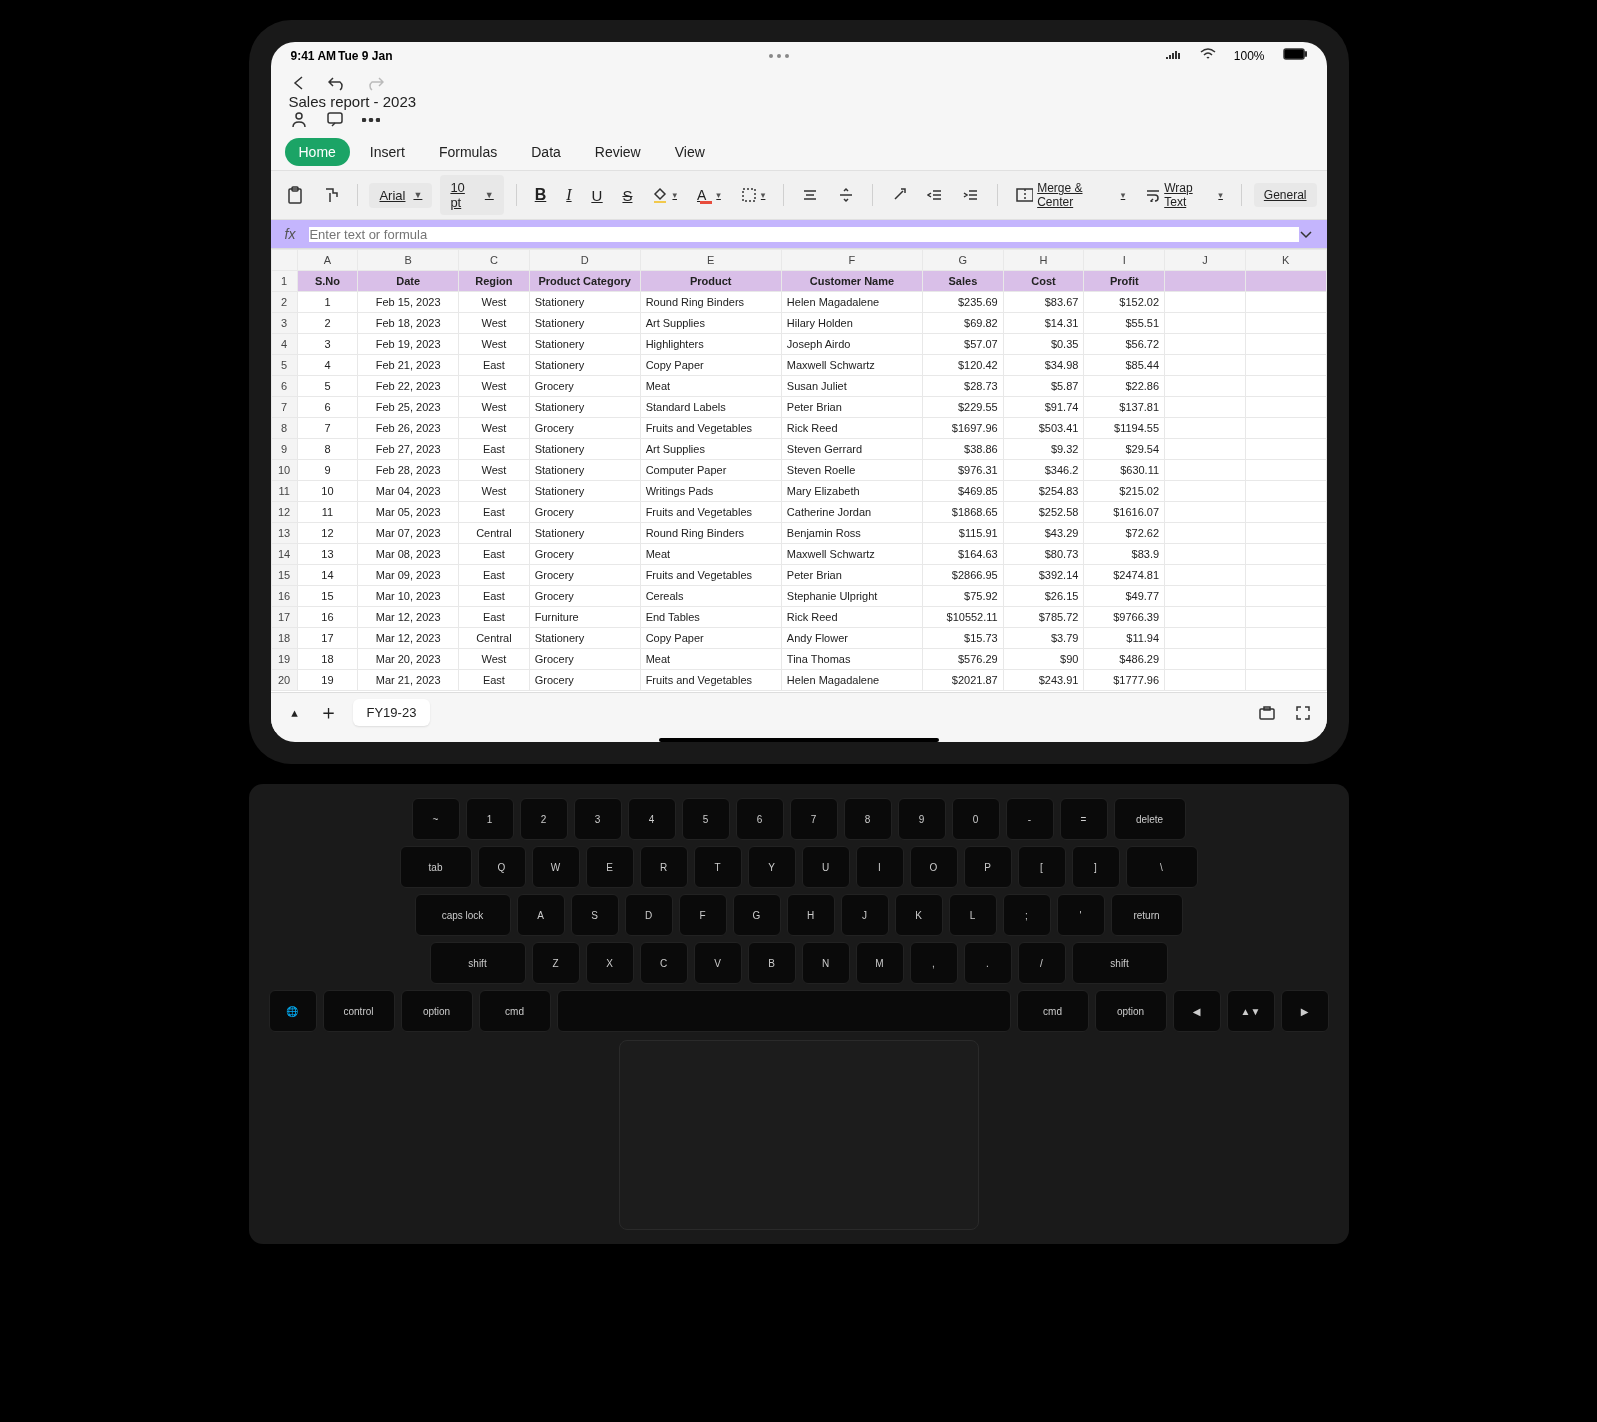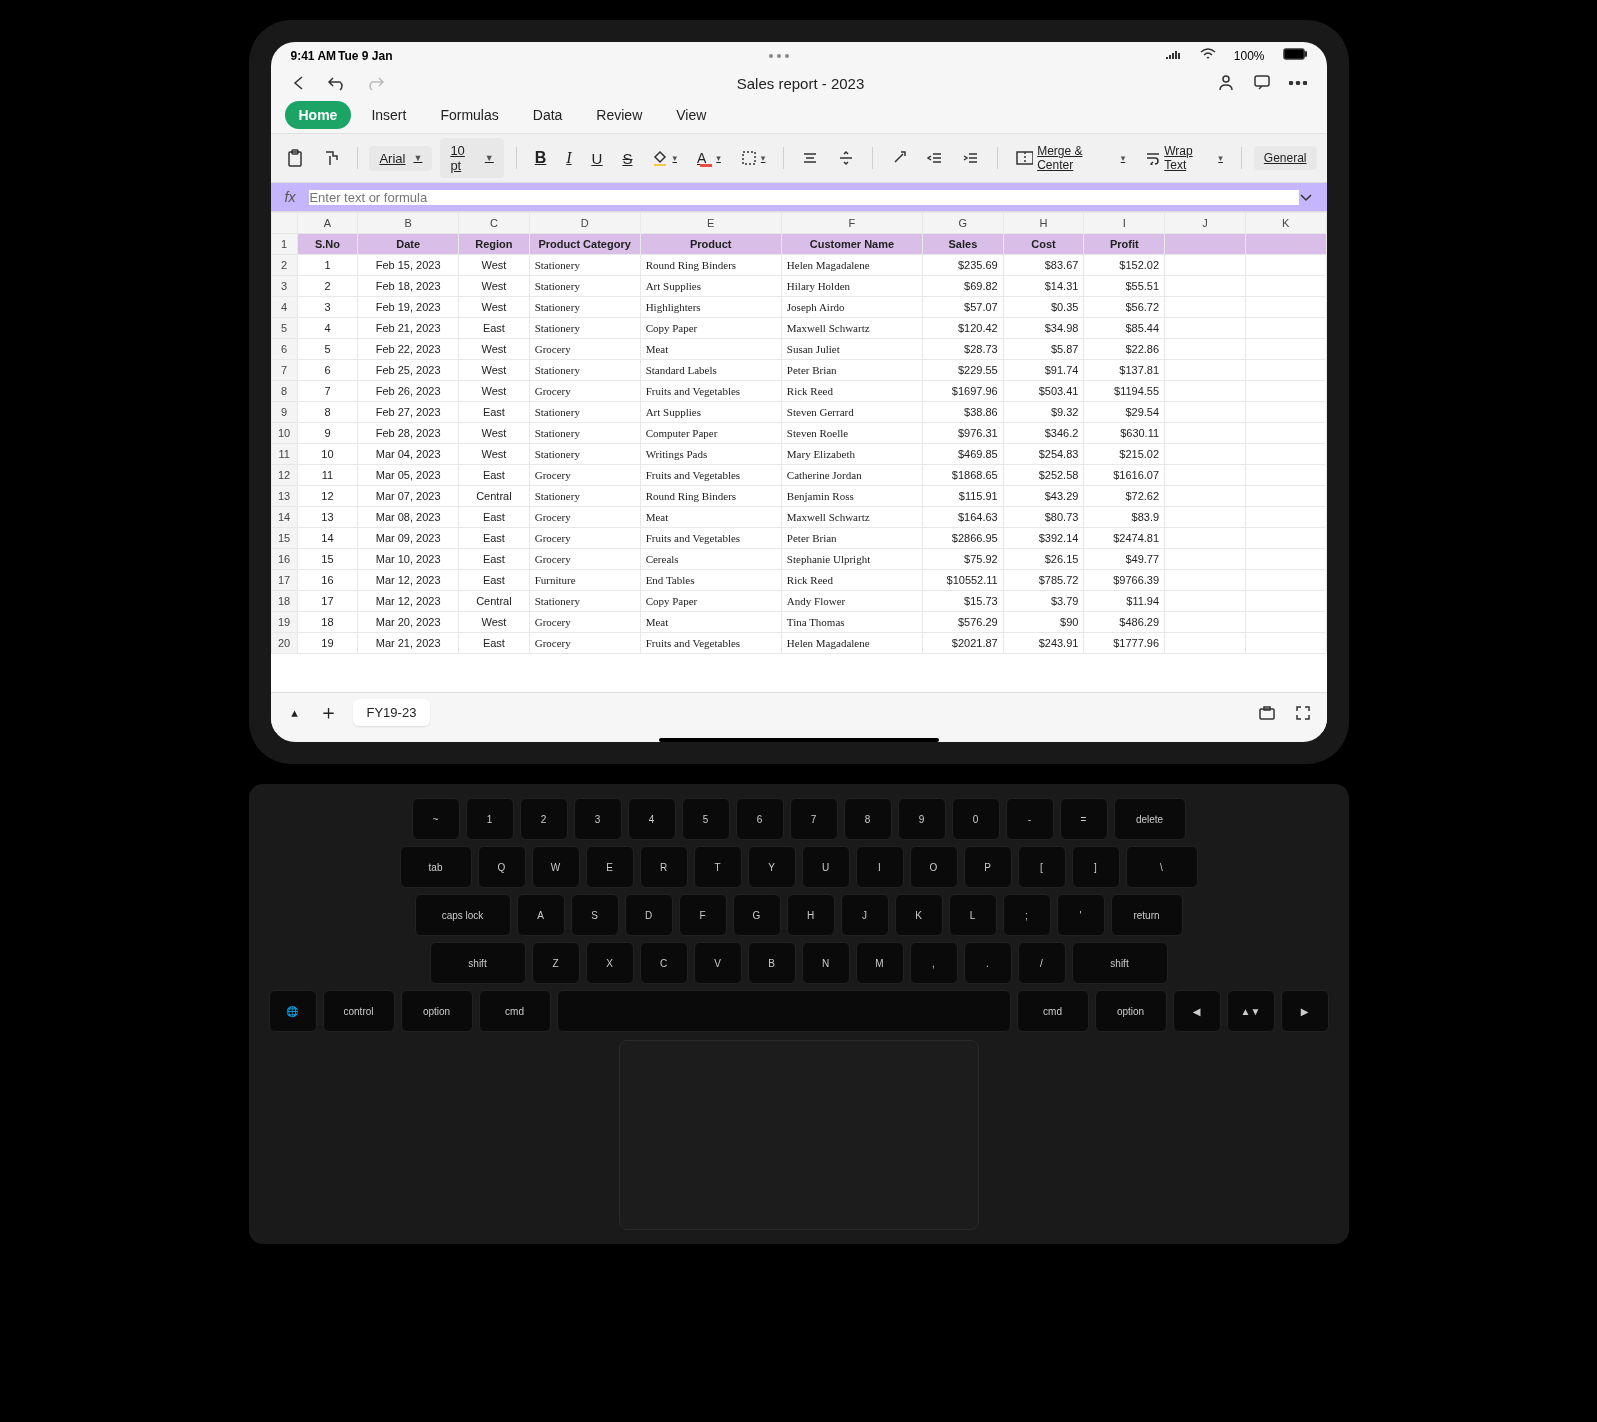--- a/index.html
+++ b/index.html
@@ -6,49 +6,49 @@
 body { background:#000; font-family:-apple-system,Arial,sans-serif; font-size:13px; color:#222; }
 .device { width:1100px; margin:20px auto; background:#191919; border-radius:42px; padding:22px; }
 .screen { background:#f6f6f6; border-radius:24px; overflow:hidden; height:700px; display:flex; flex-direction:column; }
 
 .status-bar { display:flex; justify-content:space-between; align-items:center; padding:6px 20px; font-size:12px; font-weight:600; color:#000; }
 .status-left { display:flex; gap:2px; }
 .status-center { display:flex; gap:4px; color:#888; }
 .status-center span { width:4px; height:4px; background:#888; border-radius:50%; }
 .status-right { display:flex; align-items:center; gap:18px; font-weight:500; }
 
-.titlebar { display:flex; align-items:center; justify-content:space-between; padding:4px 18px; }
+.titlebar { display:flex; justify-content:space-between; padding:4px 18px;flex-direction:column; }
 .tb-left { display:flex; gap:18px; align-items:center; }
 .tb-right { display:flex; gap:16px; align-items:center; }
 .tb-center { font-size:15px; font-weight:500; }
 .icon-btn { width:20px; height:20px; display:flex; align-items:center; justify-content:center; cursor:pointer; }
 
 .tabs { display:flex; gap:6px; padding:4px 14px; }
 .tab { padding:6px 14px; border-radius:16px; font-size:14px; cursor:pointer; }
-.tab.active { background:#1ba466; color:#fff; font-weight:700; }
+.tab.active { background:#1ba466; color:#fff; font-weight:400; }
 
 .toolbar { display:flex; align-items:center; gap:8px; padding:4px 10px; background:#f1f1f1; border-top:1px solid #e0e0e0; border-bottom:1px solid #e0e0e0; flex-wrap:nowrap; overflow:hidden;text-decoration:underline; }
 .t-btn { padding:4px 6px; cursor:pointer; display:flex; align-items:center; gap:4px; border-radius:4px; }
 .t-sep { width:1px; height:22px; background:#d0d0d0; margin:0 4px; }
 .t-select { display:flex; align-items:center; gap:8px; background:#e8e8e8; padding:5px 10px; border-radius:4px; cursor:pointer; }
 .caret { font-size:9px; color:#555; }
 
 .formula-bar { display:flex; align-items:center; padding:6px 14px; border-bottom:1px solid #ddd; background:#c4b5fd; }
 .fx-icon { font-style:italic; color:#555; font-size:14px; margin-right:14px; }
 .fx-input { flex:1; border:none; outline:none; font-size:13px; color:#999; }
 
 .grid-wrap { flex:1; overflow:auto; background:#fff; }
 table { border-collapse:collapse; width:100%; table-layout:fixed; }
 th,td { border:1px solid #e8e8e8; font-size:11px; padding:3px 5px; height:21px; white-space:nowrap; overflow:hidden; }
 .col-head { background:#f4f4f4; text-align:center; font-weight:500; color:#444; font-size:11px; }
 .row-head { background:#f4f4f4; text-align:center; font-weight:500; color:#444; font-size:11px; width:26px; }
 .hdr-row td { background:#d9bfe8; font-weight:600; text-align:center; }
 .tc { text-align:center; }
 .tr { text-align:right; }
-.tl { text-align:left;font-family:Liberation Serif, serif; }
+.tl { text-align:left; }
 
 .bottom-bar { display:flex; align-items:center; padding:6px 14px; background:#f6f6f6; border-top:1px solid #ddd; gap:14px; }
 .sheet-tab { background:#fff; padding:6px 14px; border-radius:6px; font-size:13px; box-shadow:0 1px 2px rgba(0,0,0,.1); }
 .bottom-right { margin-left:auto; display:flex; gap:16px; }
 
 .home-ind { width:280px; height:4px; background:#000; border-radius:4px; margin:6px auto 0; }
 
 .keyboard { width:1100px; margin:10px auto; background:#1a1a1a; border-radius:14px; padding:14px 20px; }
 .krow { display:flex; gap:6px; margin-bottom:6px; justify-content:center; }
 .key { background:#0a0a0a; color:#ccc; font-size:10px; display:flex; align-items:center; justify-content:center; height:42px; border-radius:6px; min-width:48px; flex:0 0 auto; border:1px solid #222; }

